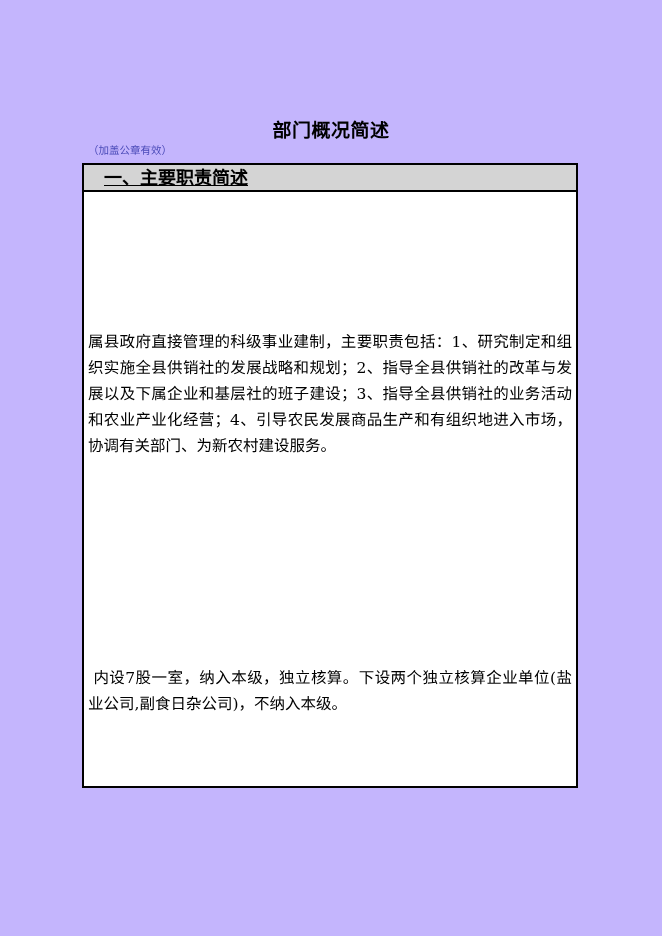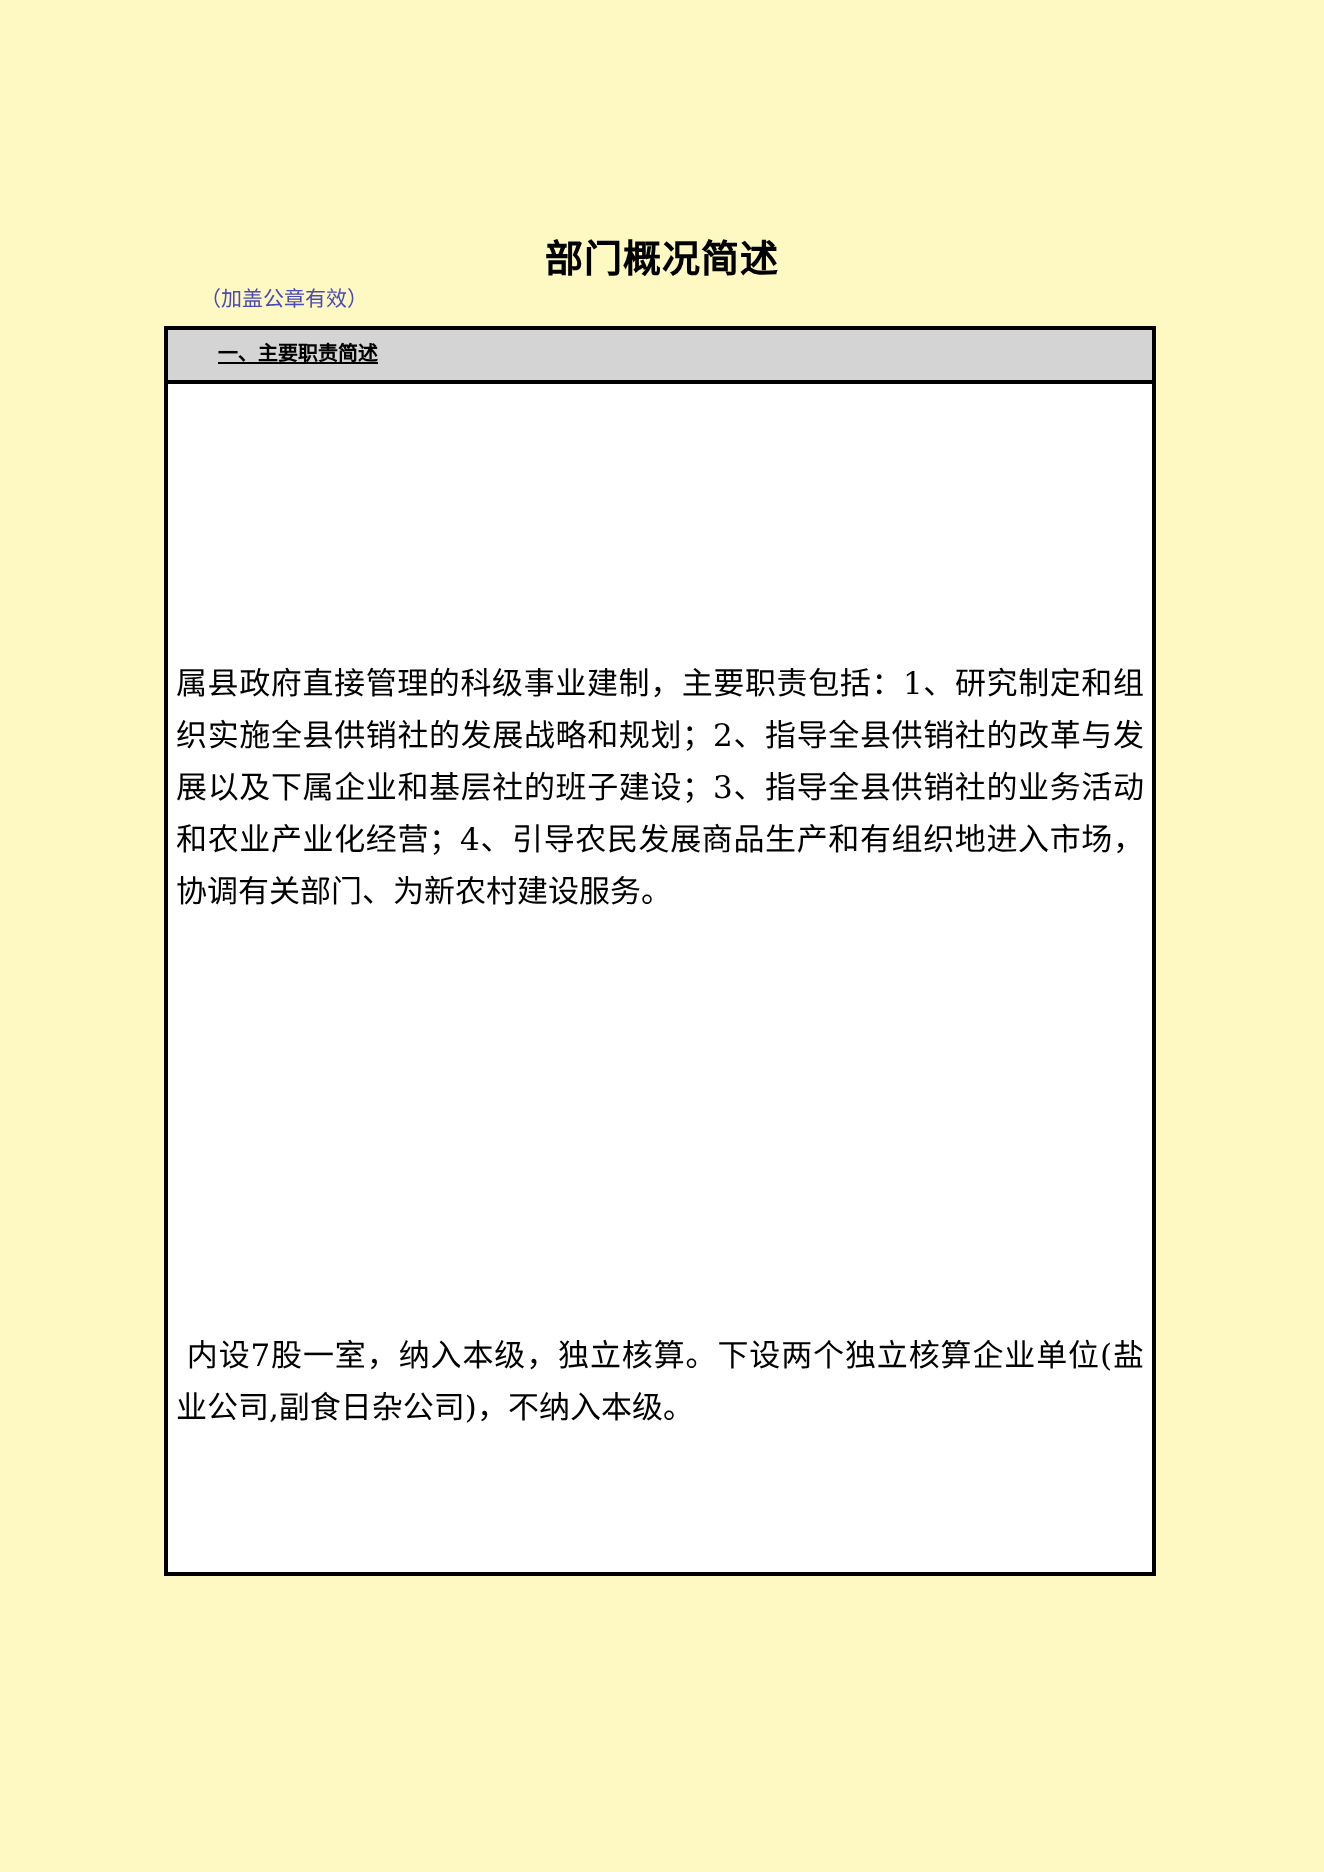--- a/index.html
+++ b/index.html
@@ -16,42 +16,42 @@
     color: #000000;
     overflow: hidden;
   }
 
   .page {
     position: absolute;
     left: 0;
     top: 0;
     width: 662px;
     height: 936px;
-    background: #fef9c3;
+    background: #c4b5fd;
   }
 
   
   .doc-title {
     position: absolute;
     left: 0;
     top: 118px;
     width: 662px;
     text-align: center;
     font-family: "DejaVu Serif", "Liberation Serif", serif;
     font-weight: bold;
     font-size: 19px;
     line-height: 24px;
     letter-spacing: 0.5px;
     color: #000000;
   }
 
   
   .doc-note {
     position: absolute;
-    left: 100px;
+    left: 88px;
     top: 144px;
     font-family: "DejaVu Serif", "Liberation Serif", serif;
     font-size: 10.5px;
     line-height: 13px;
     color: #4a4ab8;
     white-space: nowrap;
   }
 
   
   .doc-table {
@@ -70,28 +70,27 @@
     border-bottom: 2px solid #000000;
     box-sizing: border-box;
     height: 25px;
     padding: 0;
     position: relative;
   }
   .section-head-text {
     display: inline-block;
     font-family: "DejaVu Serif", "Liberation Serif", serif;
     font-weight: bold;
-    font-size: 10px;
+    font-size: 18px;
     line-height: 25px;
-    padding-left: 4px;
+    padding-left: 20px;
     color: #000000;
     text-decoration: underline;
     text-underline-offset: 1px;
     white-space: nowrap;
-    margin-left: 21px;
   }
 
   .section-body {
     background: #ffffff;
     padding: 0;
     vertical-align: middle;
     box-sizing: border-box;
   }
   .section-body.tall { height: 404px; margin-left: 18px; }
   .section-body.short { height: 192px; }

